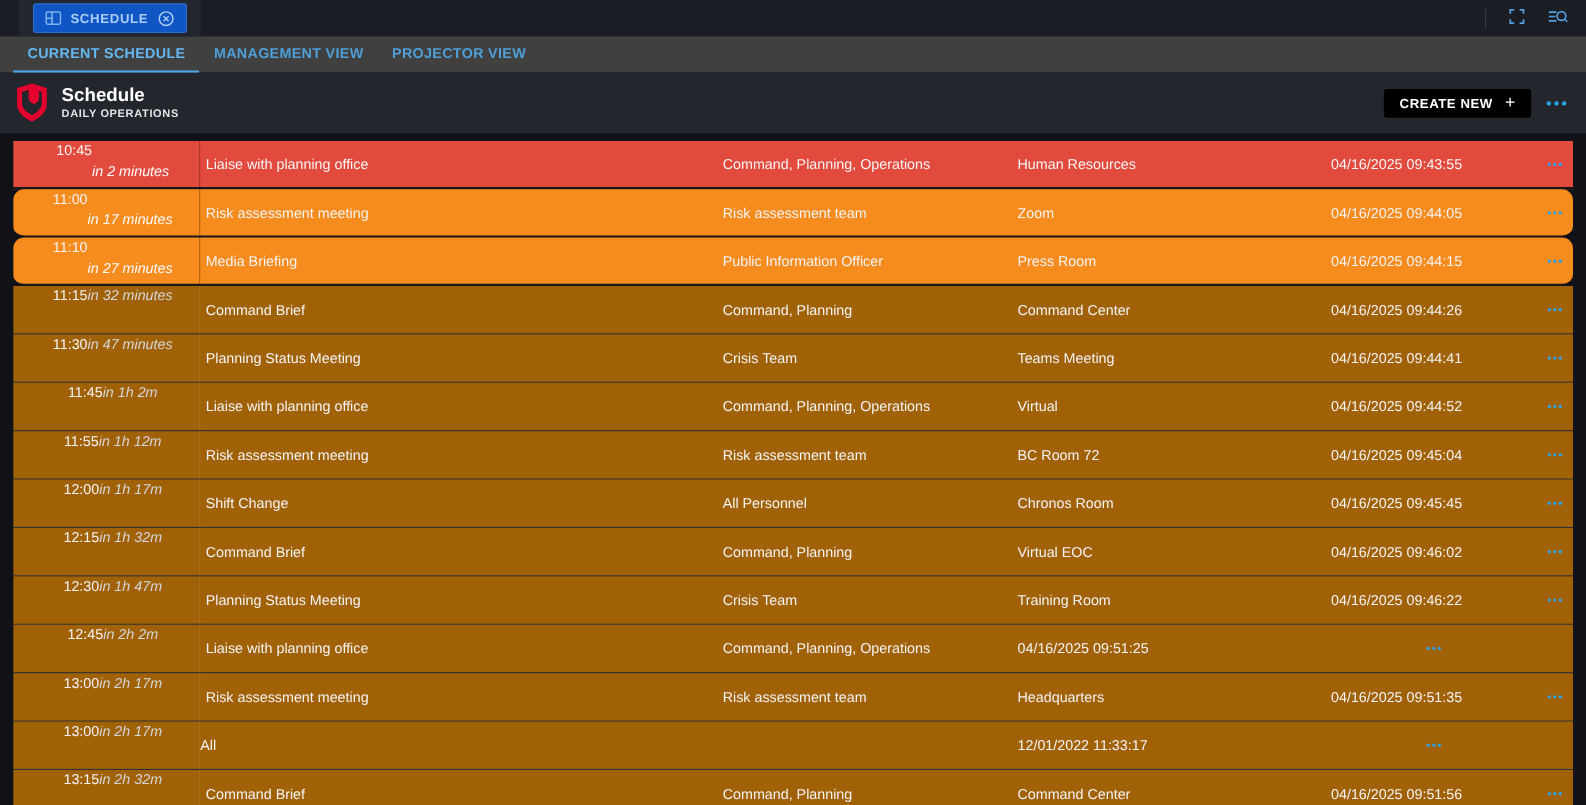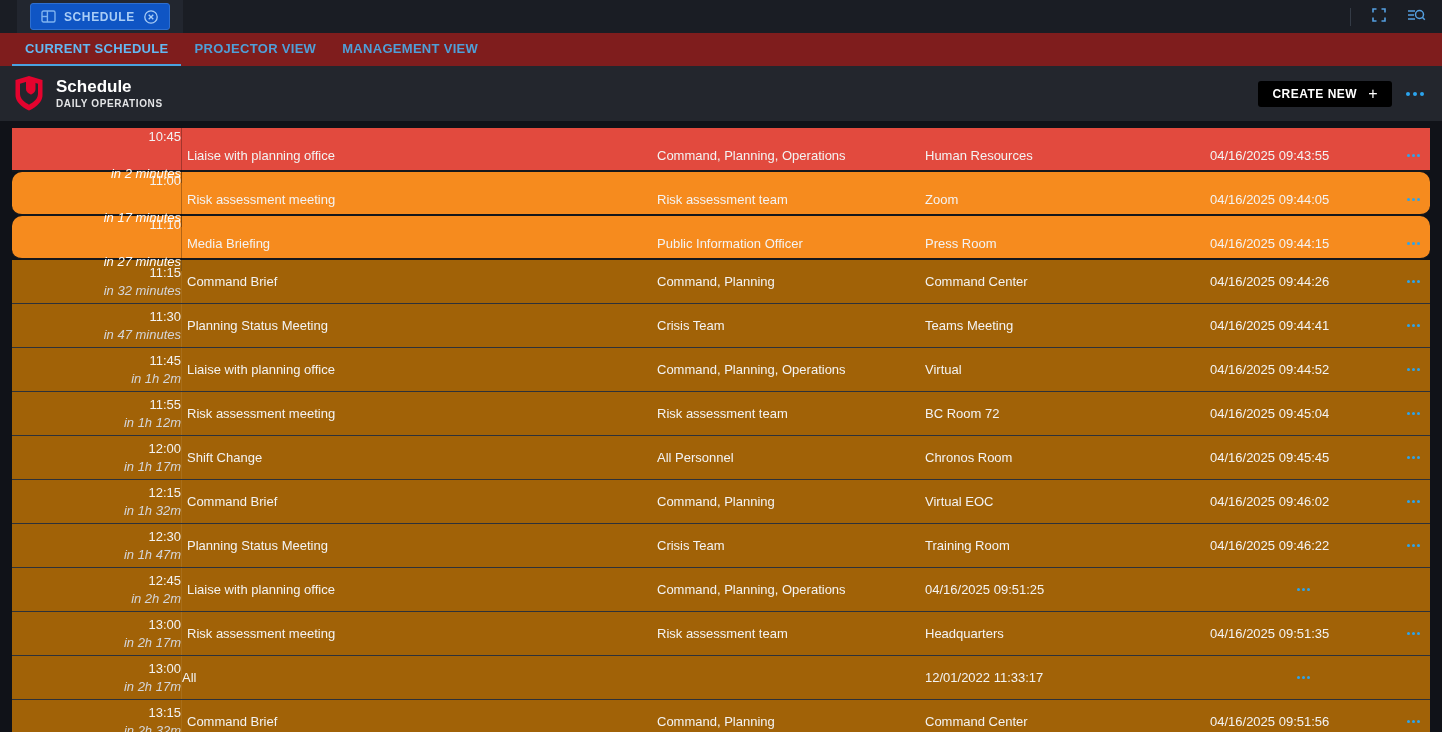--- a/index.html
+++ b/index.html
@@ -14,21 +14,21 @@
   .chip-slot{height:100%;display:flex;align-items:center;padding:0 13px;margin-left:17px;background:#22262f;}
   .ws-chip{height:25px;display:flex;align-items:center;gap:8px;padding:0 10px;border-radius:3px;
     background:#0f55c4;border:1px solid #2e6fd0;cursor:pointer;}
   .ws-chip .lbl{font-size:12px;font-weight:bold;letter-spacing:.6px;color:#a9cdf6;}
   .ws-chip svg{display:block;}
   .tb-right{display:flex;align-items:center;margin-right:16px;}
   .tb-divider{width:1px;height:18px;background:#343b46;margin-right:20px;}
   .tb-btn{background:none;border:none;padding:0;margin:0 0 0 0;cursor:pointer;color:#549fe0;display:flex;align-items:center;}
   .tb-btn + .tb-btn{margin-left:20px;}
   
-  .view-tabs{height:33px;background:#7f1d1d;display:flex;align-items:stretch;padding-left:12px;}
+  .view-tabs{height:33px;background:#404040;display:flex;align-items:stretch;padding-left:12px;}
   .view-tab{display:flex;align-items:center;padding:0 13px;font-size:13px;font-weight:bold;letter-spacing:.3px;
     color:#4f9fd8;cursor:pointer;border-bottom:2px solid transparent;box-sizing:border-box;}
   .view-tab.active{color:#64b8f2;border-bottom-color:#4aa3e0;}
   
   .page-header{height:55px;background:#23262d;display:flex;align-items:center;padding:0 14px;}
   .logo{margin-right:12px;display:flex;}
   .title-block{display:flex;flex-direction:column;justify-content:center;}
   .page-title{font-size:17px;font-weight:bold;color:#ffffff;line-height:20px;}
   .page-subtitle{font-size:10px;font-weight:bold;letter-spacing:.6px;color:#e3e4e6;line-height:13px;}
   .hdr-spacer{flex:1;}
@@ -37,21 +37,21 @@
   .create-btn .plus{font-size:16px;font-weight:normal;line-height:1;}
   .hdr-menu{background:none;border:none;margin-left:10px;padding:4px;cursor:pointer;display:flex;gap:3px;align-items:center;}
   .dot{width:4px;height:4px;border-radius:50%;background:#2ba4ee;display:inline-block;}
   
   .sched{margin:7px 12px 0 12px;height:604px;overflow:hidden;}
   .srow{display:grid;grid-template-columns:170px 475px 268px 285px 186px 34px;align-items:center;
     height:44px;box-sizing:border-box;font-size:13px;color:#f3f3f3;cursor:pointer;}
   .srow.normal{background:#a16207;border-bottom:1px solid #2d3139;}
   .srow.critical{background:#e24a3e;border-bottom:2px solid #15171c;}
   .srow.warning{background:#f68b1e;border-bottom:2px solid #15171c;border-radius:10px;}
-  .c-time{height:100%;display:flex;flex-direction:column;justify-content:center;padding-left:12px;box-sizing:border-box;
+  .c-time{height:100%;display:flex;flex-direction:row;justify-content:center;padding-left:12px;box-sizing:border-box;
     border-right:1px solid rgba(255,255,255,.08);text-align:right;}
   .critical .c-time,.warning .c-time{border-right-color:rgba(0,0,0,.28);}
   .t-abs{line-height:18px;}
   .t-rel{font-style:italic;line-height:18px;color:#d4d6da;}
   .critical .t-rel,.warning .t-rel{color:#fdfdfd;margin-top:19px;}
   .c-title{padding-left:5px;}
   .c-menu{display:flex;justify-content:center;}
   .row-menu{background:none;border:none;padding:4px 2px;display:flex;gap:2px;align-items:center;cursor:pointer;}
   .row-menu .dot{width:3px;height:3px;background:#2ba4ee;}
 </style>
@@ -99,22 +99,22 @@
           <circle cx="12.5" cy="7.5" r="4"></circle>
           <line x1="15.3" y1="10.3" x2="17.8" y2="12.8"></line>
         </svg>
       </span>
     </button>
   </div>
 </div>
 
 <div class="view-tabs">
   <div class="view-tab active">CURRENT SCHEDULE</div>
+  <div class="view-tab">MANAGEMENT VIEW</div>
   <div class="view-tab">PROJECTOR VIEW</div>
-  <div class="view-tab">MANAGEMENT VIEW</div>
 </div>
 
 <div class="page-header">
   <span class="logo">
     <svg width="30" height="37" viewBox="0 0 30 37">
       <path d="M15 1 L28.5 5 V20 C28.5 30 15 35.5 15 35.5 C15 35.5 1.5 30 1.5 20 V5 Z" fill="#e4032e"></path>
       <path d="M15 6 L24 8.7 V19 C24 25.5 15 29.6 15 29.6 C15 29.6 6 25.5 6 19 V8.7 Z" fill="#23262d"></path>
       <path d="M12 4.5 H21.5 V14 C21.5 18 17 19.5 17 19.5 C17 19.5 12 18 12 14 Z" fill="#e4032e"></path>
     </svg>
   </span>

